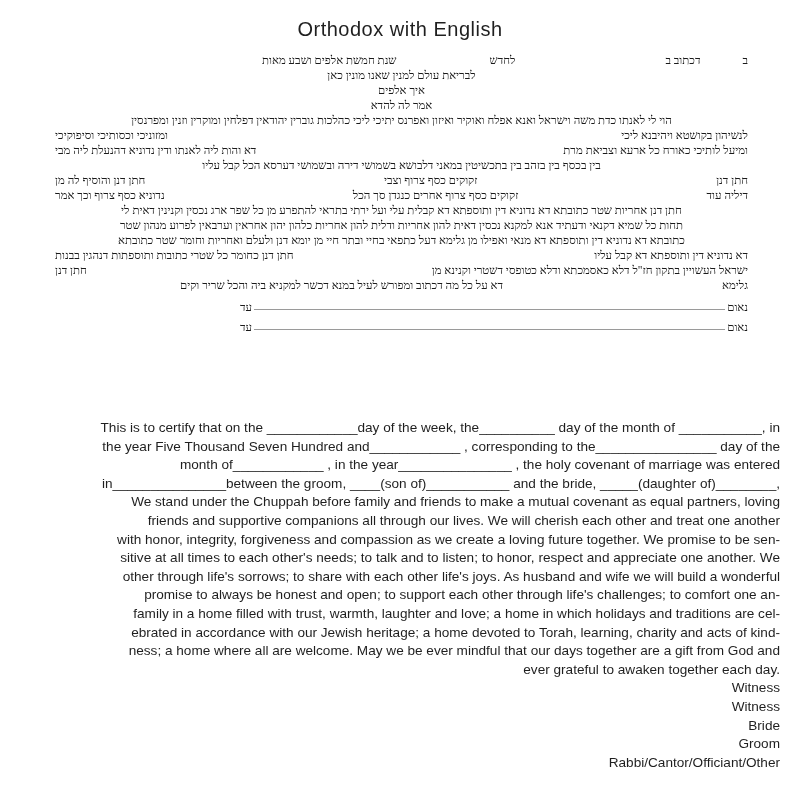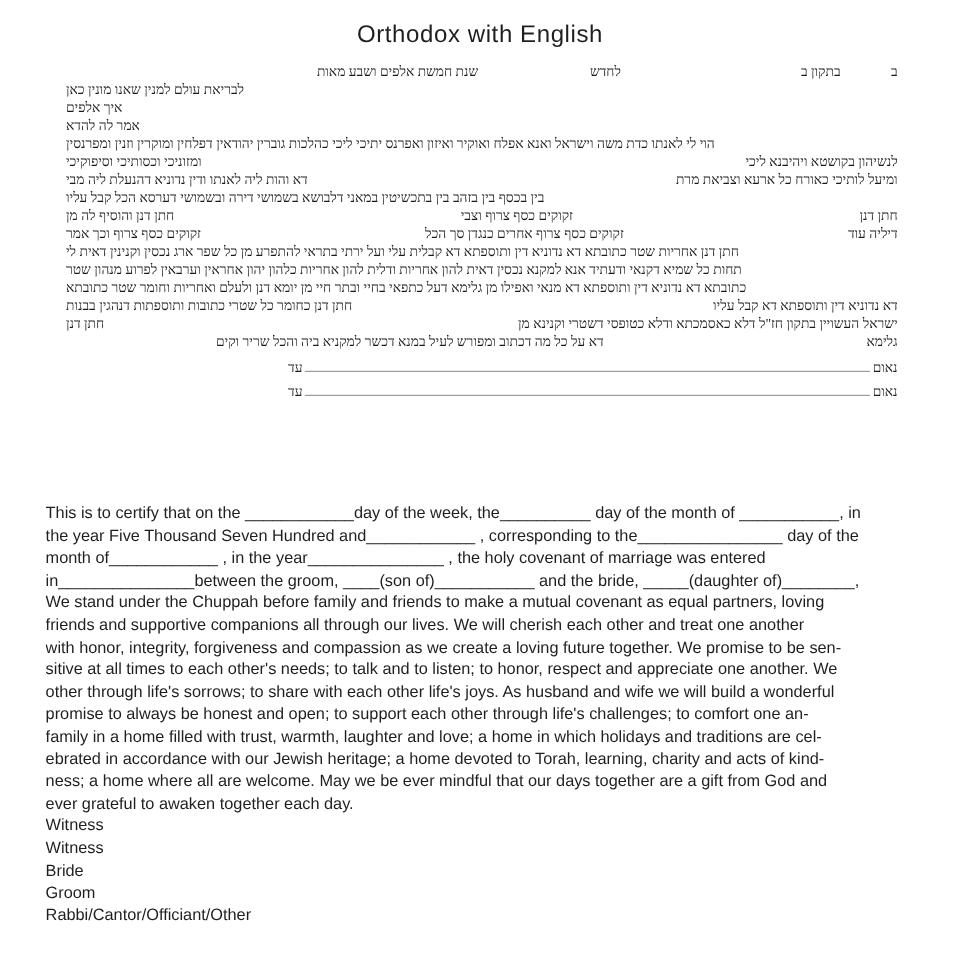--- a/index.html
+++ b/index.html
@@ -16,54 +16,54 @@
   
   .hebrew-block{
     direction:rtl;margin:12px 52px 0 55px;
     font-family:"Liberation Serif","DejaVu Sans",sans-serif;
     font-size:11.5px;color:#1a1a1a;
   }
   .h-row{
     display:flex;direction:rtl;align-items:baseline;
     height:15px;line-height:15px;white-space:nowrap;overflow:hidden;
   }
-  .h-row.single{display:block;text-align:left;}
+  .h-row.single{display:block;text-align:center;}
   .h-row.between{justify-content:space-between;}
   .seg{display:inline-block;}
   .sp{display:inline-block;flex:0 0 auto;}
   .grow{flex:1 1 auto;}
   .h-sig{
     display:flex;direction:rtl;align-items:flex-end;height:20px;
     white-space:nowrap;
   }
   .sig-line{
     flex:1 1 auto;border-bottom:1px solid #9a9a9a;margin:0 2px 3px 2px;height:4px;
   }
   .sig-tail{flex:0 0 185px;}
   
   .english-block{
     margin:86px 20px 0 38px;
     font-size:13.6px;line-height:18.6px;color:#1f1f1f;
     font-family:"Liberation Sans","DejaVu Sans",sans-serif;
   }
-  .e-line{white-space:nowrap;overflow:hidden;}
+  .e-line{white-space:nowrap;overflow:hidden;text-align:right;}
 </style>
 </head>
 <body>
 
 <div class="page">
 
   <div class="title">Orthodox with English</div>
 
   <div class="hebrew-block" dir="rtl">
 
     <div class="h-row">
       <span class="seg">ב</span>
       <span class="sp" style="width:42px"></span>
-      <span class="seg">בתקון ב</span>
+      <span class="seg">דכתוב ב</span>
       <span class="sp" style="width:150px"></span>
       <span class="seg">לחדש</span>
       <span class="sp" style="width:93px"></span>
       <span class="seg">שנת חמשת אלפים ושבע מאות</span>
     </div>
 
     <div class="h-row single">לבריאת עולם למנין שאנו מונין כאן</div>
     <div class="h-row single">איך אלפים</div>
     <div class="h-row single">אמר לה להדא</div>
     <div class="h-row single">הוי לי לאנתו כדת משה וישראל ואנא אפלח ואוקיר ואיזון ואפרנס יתיכי ליכי כהלכות גוברין יהודאין דפלחין ומוקרין וזנין ומפרנסין</div>
@@ -82,21 +82,21 @@
 
     <div class="h-row between">
       <span class="seg">חתן דנן</span>
       <span class="seg">זקוקים כסף צרוף וצבי</span>
       <span class="seg">חתן דנן והוסיף לה מן</span>
     </div>
 
     <div class="h-row between">
       <span class="seg">דיליה עוד</span>
       <span class="seg">זקוקים כסף צרוף אחרים כנגדן סך הכל</span>
-      <span class="seg">זקוקים כסף צרוף וכך אמר</span>
+      <span class="seg">נדוניא כסף צרוף וכך אמר</span>
     </div>
 
     <div class="h-row single">חתן דנן אחריות שטר כתובתא דא נדוניא דין ותוספתא דא קבלית עלי ועל ירתי בתראי להתפרע מן כל שפר ארג נכסין וקנינין דאית לי</div>
     <div class="h-row single">תחות כל שמיא דקנאי ודעתיד אנא למקנא נכסין דאית להון אחריות ודלית להון אחריות כלהון יהון אחראין וערבאין לפרוע מנהון שטר</div>
     <div class="h-row single">כתובתא דא נדוניא דין ותוספתא דא מנאי ואפילו מן גלימא דעל כתפאי בחיי ובתר חיי מן יומא דנן ולעלם ואחריות וחומר שטר כתובתא</div>
 
     <div class="h-row between">
       <span class="seg">דא נדוניא דין ותוספתא דא קבל עליו</span>
       <span class="seg">חתן דנן כחומר כל שטרי כתובות ותוספתות דנהגין בבנות</span>
     </div>

